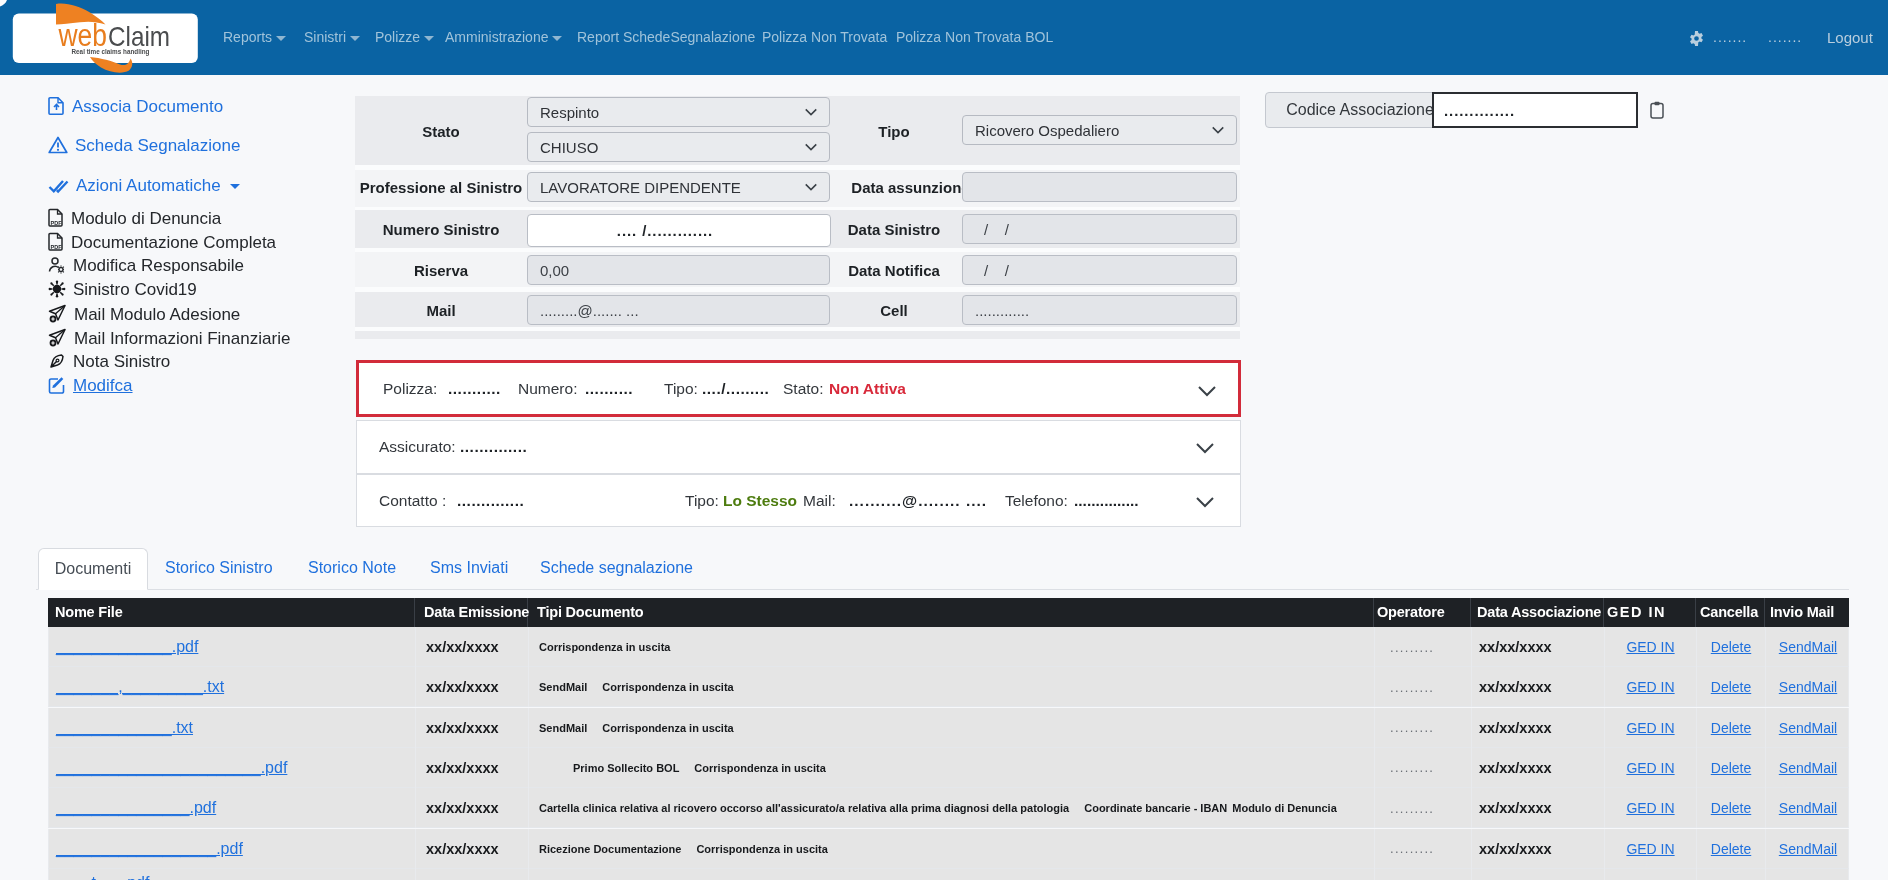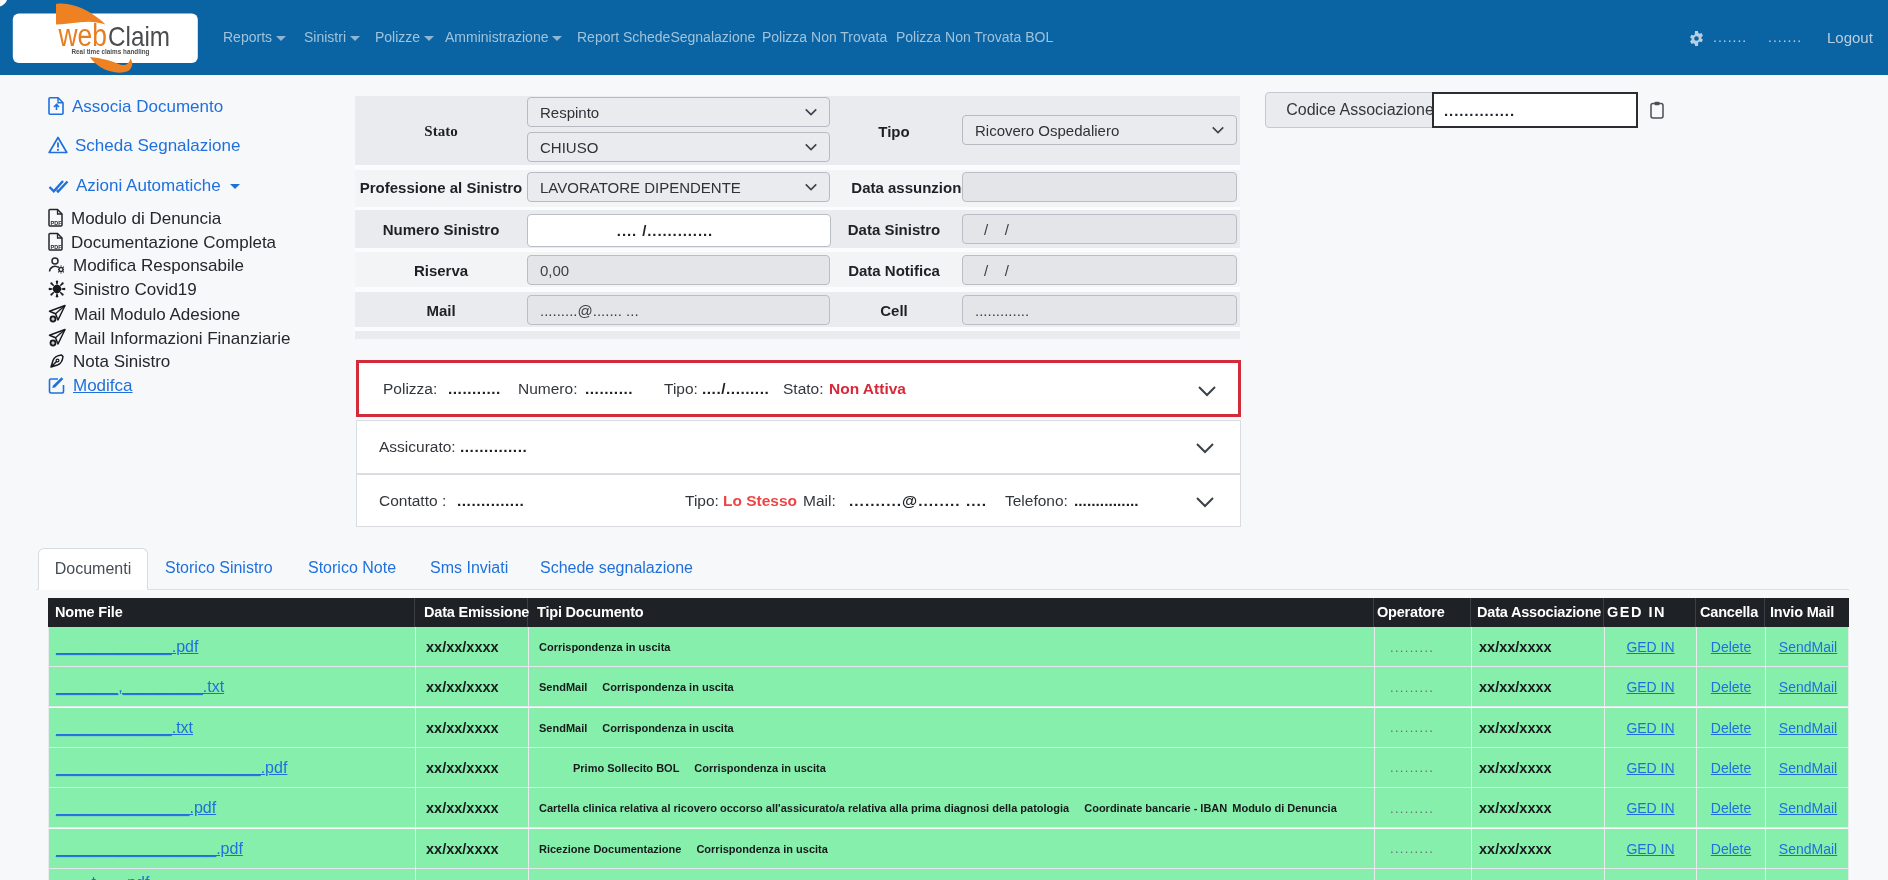--- a/index.html
+++ b/index.html
@@ -30,32 +30,32 @@
 .sel svg, .chev { position:absolute; right:11px; top:50%; transform:translateY(-50%); }
 .inp { position:absolute; border:1px solid #b9bdc5; border-radius:4px; font-size:15px; display:flex; align-items:center; padding-left:12px; }
 .inp.dis { background:#e3e5e9; color:#3c4046; }
 .inp.white { background:#fff; }
 .dots { font-weight:bold; letter-spacing:0.9px; }
 
 
 .card { position:absolute; background:#fff; border:1px solid #d9dce1; }
 .card span { position:absolute; top:50%; transform:translateY(-50%); white-space:nowrap; font-size:15.5px; color:#33373c; }
 .card .d { font-weight:bold; color:#1d2125; letter-spacing:0.5px; }
-.card .b { font-weight:bold; color:#ef4444; }
+.card .b { font-weight:bold; color:#4d7c0f; }
 
 
 .tabs { position:absolute; left:36px; top:548px; width:1813px; height:42px; border-bottom:1px solid #dcdfe4; }
 .tab-active { position:absolute; left:2px; top:0; width:110px; height:42px; background:#fff; border:1px solid #d8dbe0; border-bottom:1px solid #fff; border-radius:6px 6px 0 0; color:#454c54; font-size:16px; text-align:center; line-height:40px; }
 .tab { position:absolute; top:0; height:42px; line-height:40px; color:#1f70dd; font-size:16px; white-space:nowrap; }
 
 
 .tbl { position:absolute; left:48px; top:598px; width:1801px; background:#fff; }
 .thead { position:absolute; left:0; top:0; width:1801px; height:29px; background:#1e2125; }
 .thead div { position:absolute; top:0; height:29px; line-height:29px; color:#fff; font-weight:bold; font-size:14.5px; letter-spacing:-0.2px; white-space:nowrap; }
-.trow { position:absolute; left:0; width:1801px; height:40px; border-bottom:1px solid #e4e7eb; border-left:1px solid #e8eaed; border-right:1px solid #e8eaed; background:#86efac; }
+.trow { position:absolute; left:0; width:1801px; height:40px; border-bottom:1px solid #e4e7eb; border-left:1px solid #e8eaed; border-right:1px solid #e8eaed; background:#e5e5e5; }
 .trow > div { position:absolute; top:0; height:40px; display:flex; align-items:center; }
 .trow.last > div:first-child { align-items:flex-start; padding-top:5px; }
 .cell-b { border-left:1px solid #e8eaed; }
 a.lnk { color:#1f70dd; text-decoration:underline; }
 .ctr a.lnk { font-size:14px; }
 .xd { font-weight:bold; font-size:14.5px; color:#17191c; }
 .tipo { font-weight:bold; font-size:11px; color:#17191c; }
 .opdots { color:#6a6f76; font-size:13px; letter-spacing:1.3px; }
 .ctr { justify-content:center; }
 </style>
@@ -166,21 +166,21 @@
   </div>
 
 <div class="form">
   <div class="frow bgA" style="top:0; height:69px;"></div>
   <div class="frow bgB" style="top:74px; height:37px;"></div>
   <div class="frow bgA" style="top:114px; height:38px;"></div>
   <div class="frow bgB" style="top:156px; height:35px;"></div>
   <div class="frow bgA" style="top:196px; height:35px;"></div>
   <div class="frow bgA" style="top:235px; height:8px;"></div>
 
-  <div class="flabel" style="left:86px; top:27px;font-family:Liberation Serif, serif;">Stato</div>
+  <div class="flabel" style="left:86px; top:27px;">Stato</div>
   <div class="sel" style="left:172px; top:1px; width:303px; height:30px;">Respinto<svg width="14" height="14" viewBox="0 0 16 16">
         <path d="M2 5l6 6 6-6" stroke="#3a4147" stroke-width="1.8" fill="none"></path>
       </svg></div>
   <div class="sel" style="left:172px; top:36px; width:303px; height:30px;">CHIUSO<svg width="14" height="14" viewBox="0 0 16 16">
         <path d="M2 5l6 6 6-6" stroke="#3a4147" stroke-width="1.8" fill="none"></path>
       </svg></div>
   <div class="flabel" style="left:539px; top:27px;">Tipo</div>
   <div class="sel" style="left:607px; top:19px; width:275px; height:30px;">Ricovero Ospedaliero<svg width="14" height="14" viewBox="0 0 16 16">
         <path d="M2 5l6 6 6-6" stroke="#3a4147" stroke-width="1.8" fill="none"></path>
       </svg></div>

